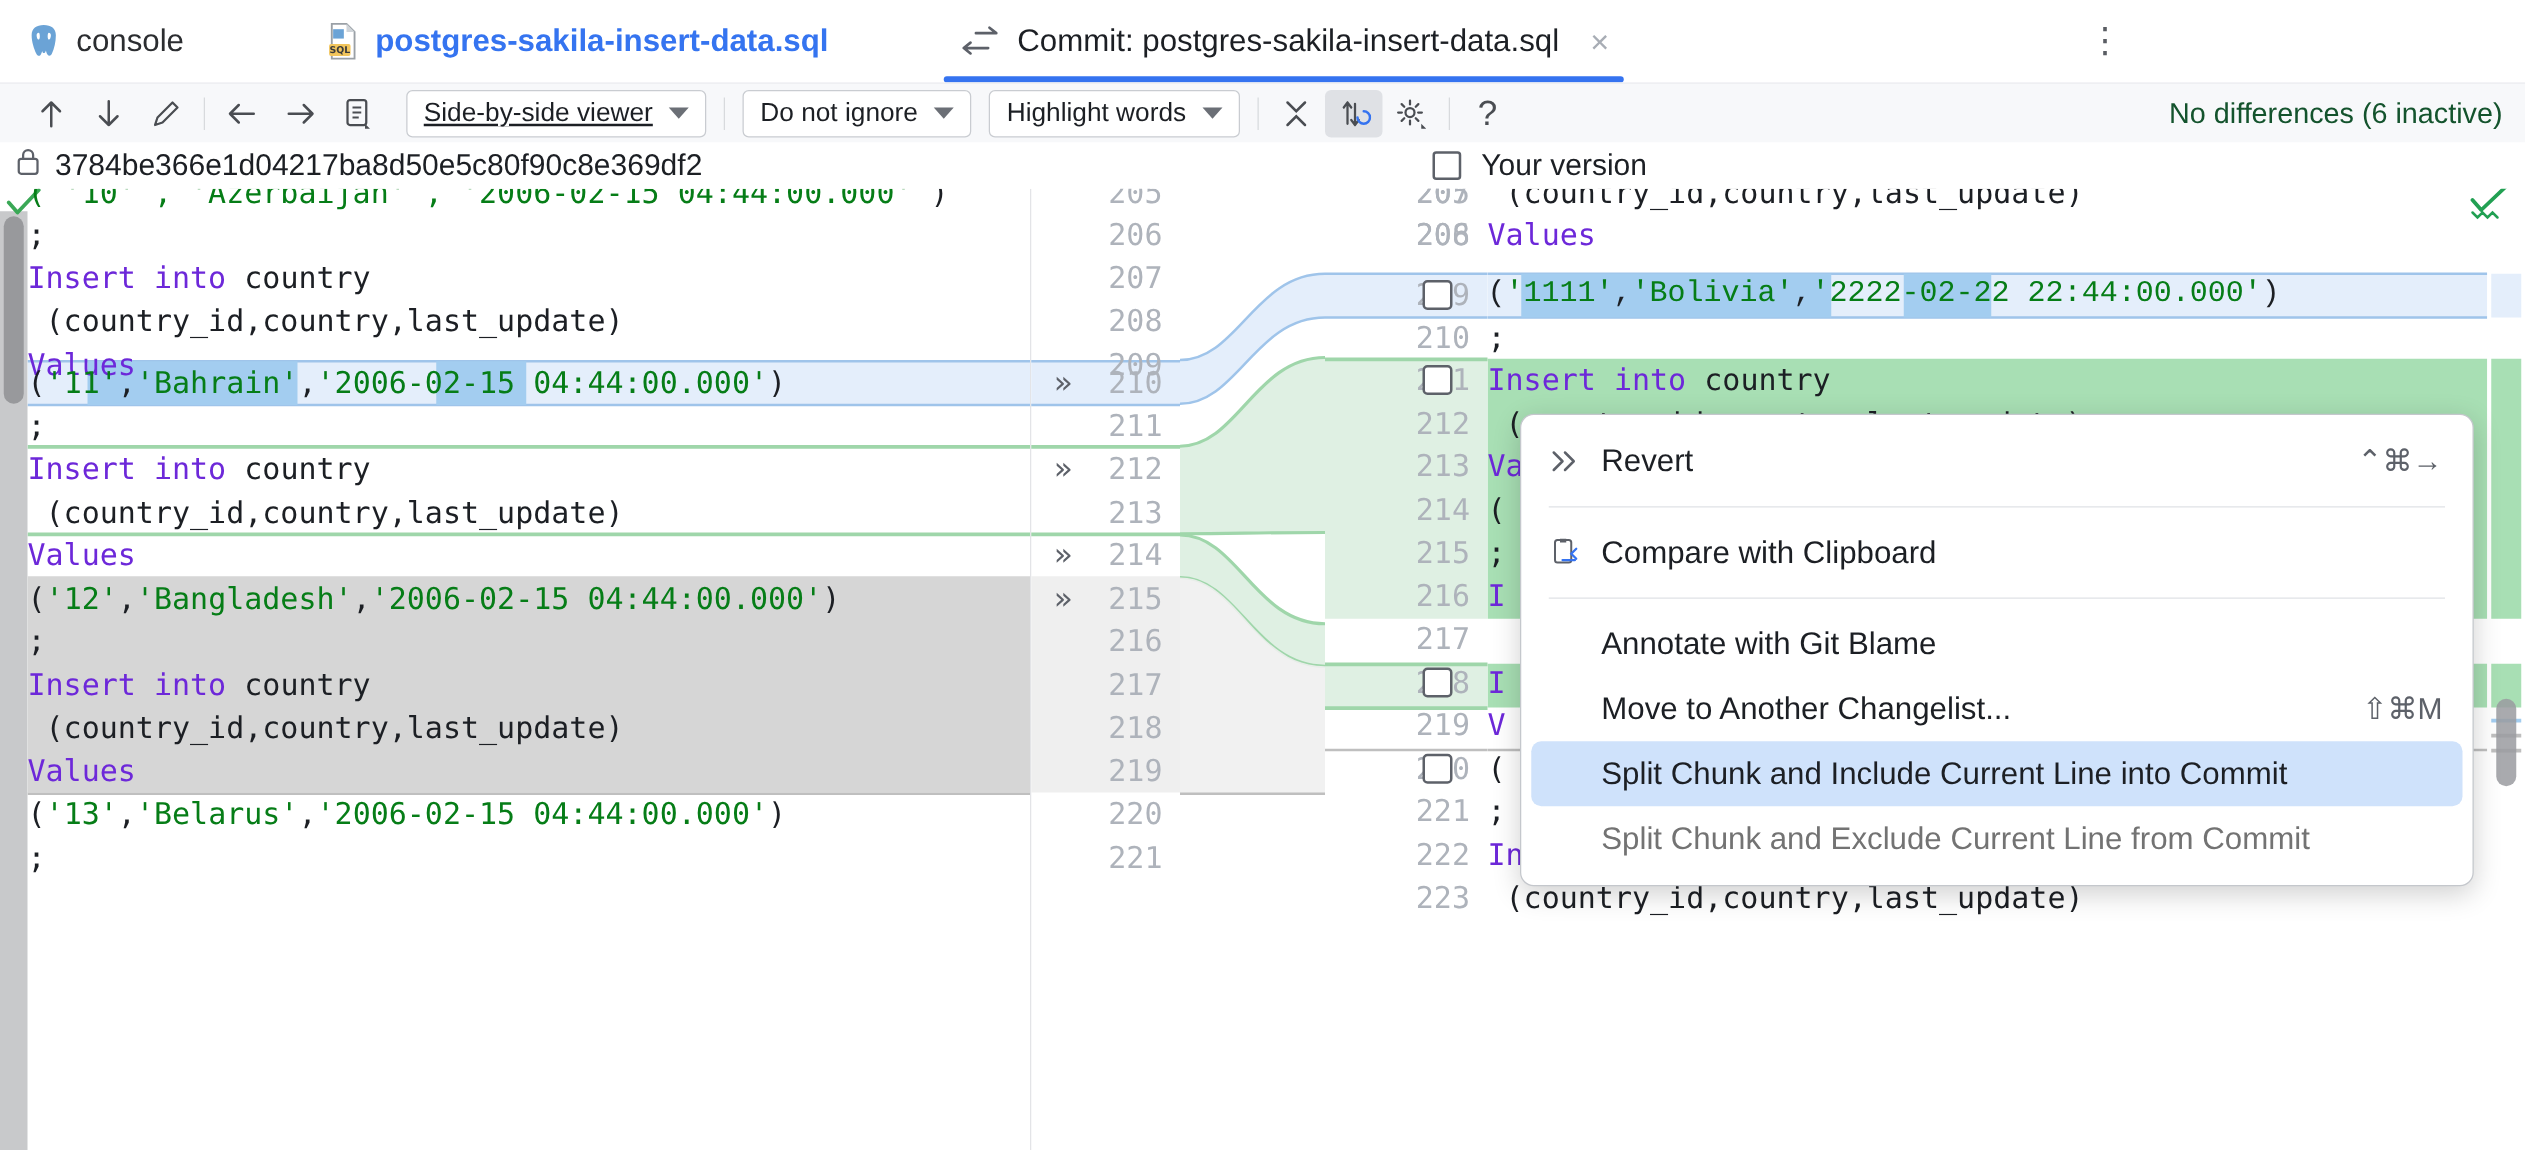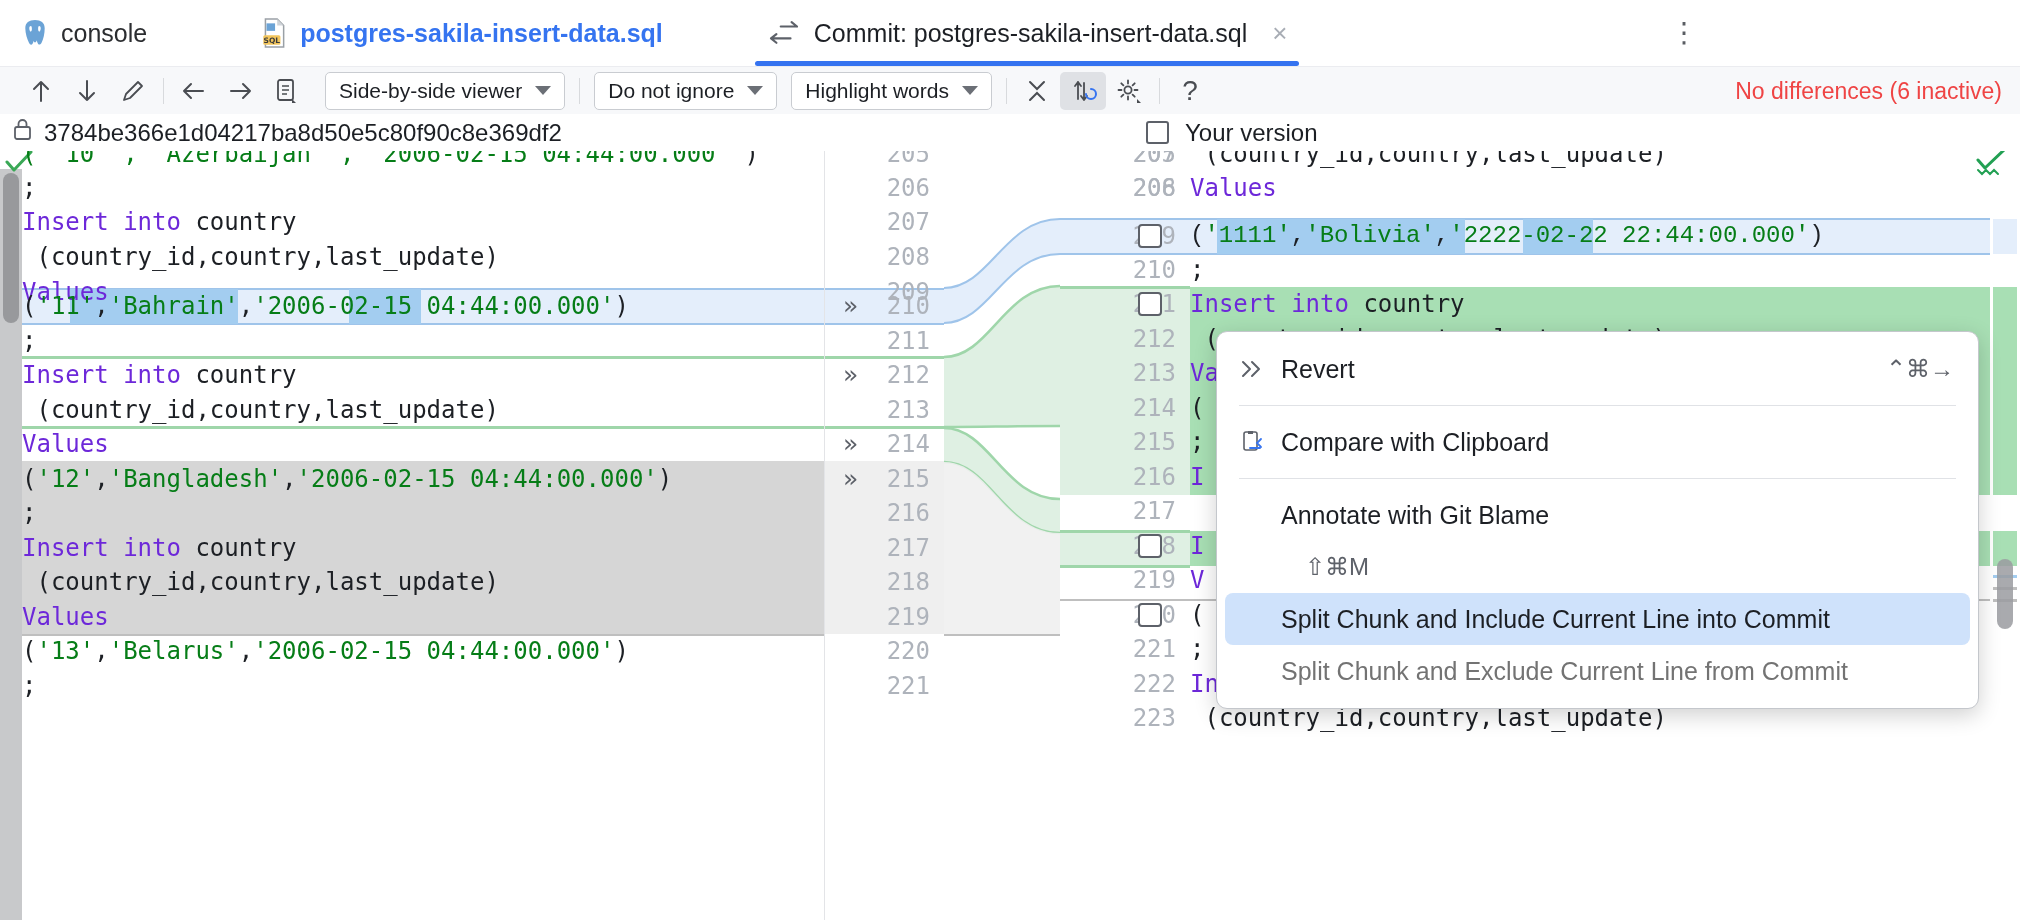--- a/index.html
+++ b/index.html
@@ -55,21 +55,21 @@
   .tbtn.on { background:#dfe1e5; }
   .tsep { width:1px; height:26px; background:#d8dadd; margin:0 7px; }
   .combo {
     height:38px; border:1px solid #c9ccd1; border-radius:5px; background:#ffffff;
     display:flex; align-items:center; padding:0 13px; gap:13px;
     font-size:21px; color:#1c1f24; margin:0 7px; white-space:nowrap;
   }
   .caret { width:0;height:0;border-left:8px solid transparent;border-right:8px solid transparent;border-top:9px solid #6b6f76; }
   #nodiff {
     position:absolute; right:18px; top:50%; transform:translateY(-50%);
-    font-size:23px; color:#ef4444; white-space:nowrap;
+    font-size:23px; color:#14532d; white-space:nowrap;
   }
 
   
   #headerrow {
     position:absolute; left:0; top:114px; width:2020px; height:37px;
     background:#ffffff; font-size:24px; color:#1c1f24;
   }
   #hash-wrap { position:absolute; left:12px; top:0; height:37px; display:flex; align-items:center; gap:11px; }
   #yourver-wrap { position:absolute; left:1146px; top:0; height:37px; display:flex; align-items:center; gap:16px; }
   .hdr-cb { width:23px; height:23px; border:2px solid #5d6169; border-radius:3px; background:#fff; }
@@ -223,21 +223,21 @@
       </svg>
   </div>
   <div class="tbtn">
     <svg width="26" height="28" viewBox="0 0 26 28">
         <rect x="5" y="3" width="15" height="20" rx="2" stroke="#4a4d52" stroke-width="1.8" fill="none"></rect>
         <path d="M9 9h7M9 13h7M9 17h5" stroke="#4a4d52" stroke-width="1.6"></path>
         <path d="M19 22l4 4h-4z" fill="#4a4d52"></path>
       </svg>
   </div>
 
-  <div class="combo" style="margin-left:16px;">
+  <div class="combo" style="margin-left:16px;text-decoration:underline;">
     <span>Side-by-side viewer</span>
     <span class="caret"></span>
   </div>
   <div class="tsep"></div>
   <div class="combo">
     <span>Do not ignore</span>
     <span class="caret"></span>
   </div>
   <div class="combo">
     <span>Highlight words</span>
@@ -485,20 +485,21 @@
       <span class="maccel"></span>
     </div>
     <div class="msep"></div>
     <div class="mi">
       <span class="micon"></span>
       <span class="mlabel">Annotate with Git Blame</span>
       <span class="maccel"></span>
     </div>
     <div class="mi">
       <span class="micon"></span>
+      <span class="mlabel">Move to Another Changelist...</span>
       <span class="maccel">⇧⌘M</span>
     </div>
     <div class="mi sel">
       <span class="micon"></span>
       <span class="mlabel">Split Chunk and Include Current Line into Commit</span>
     </div>
     <div class="mi disabled">
       <span class="micon"></span>
       <span class="mlabel">Split Chunk and Exclude Current Line from Commit</span>
     </div>

